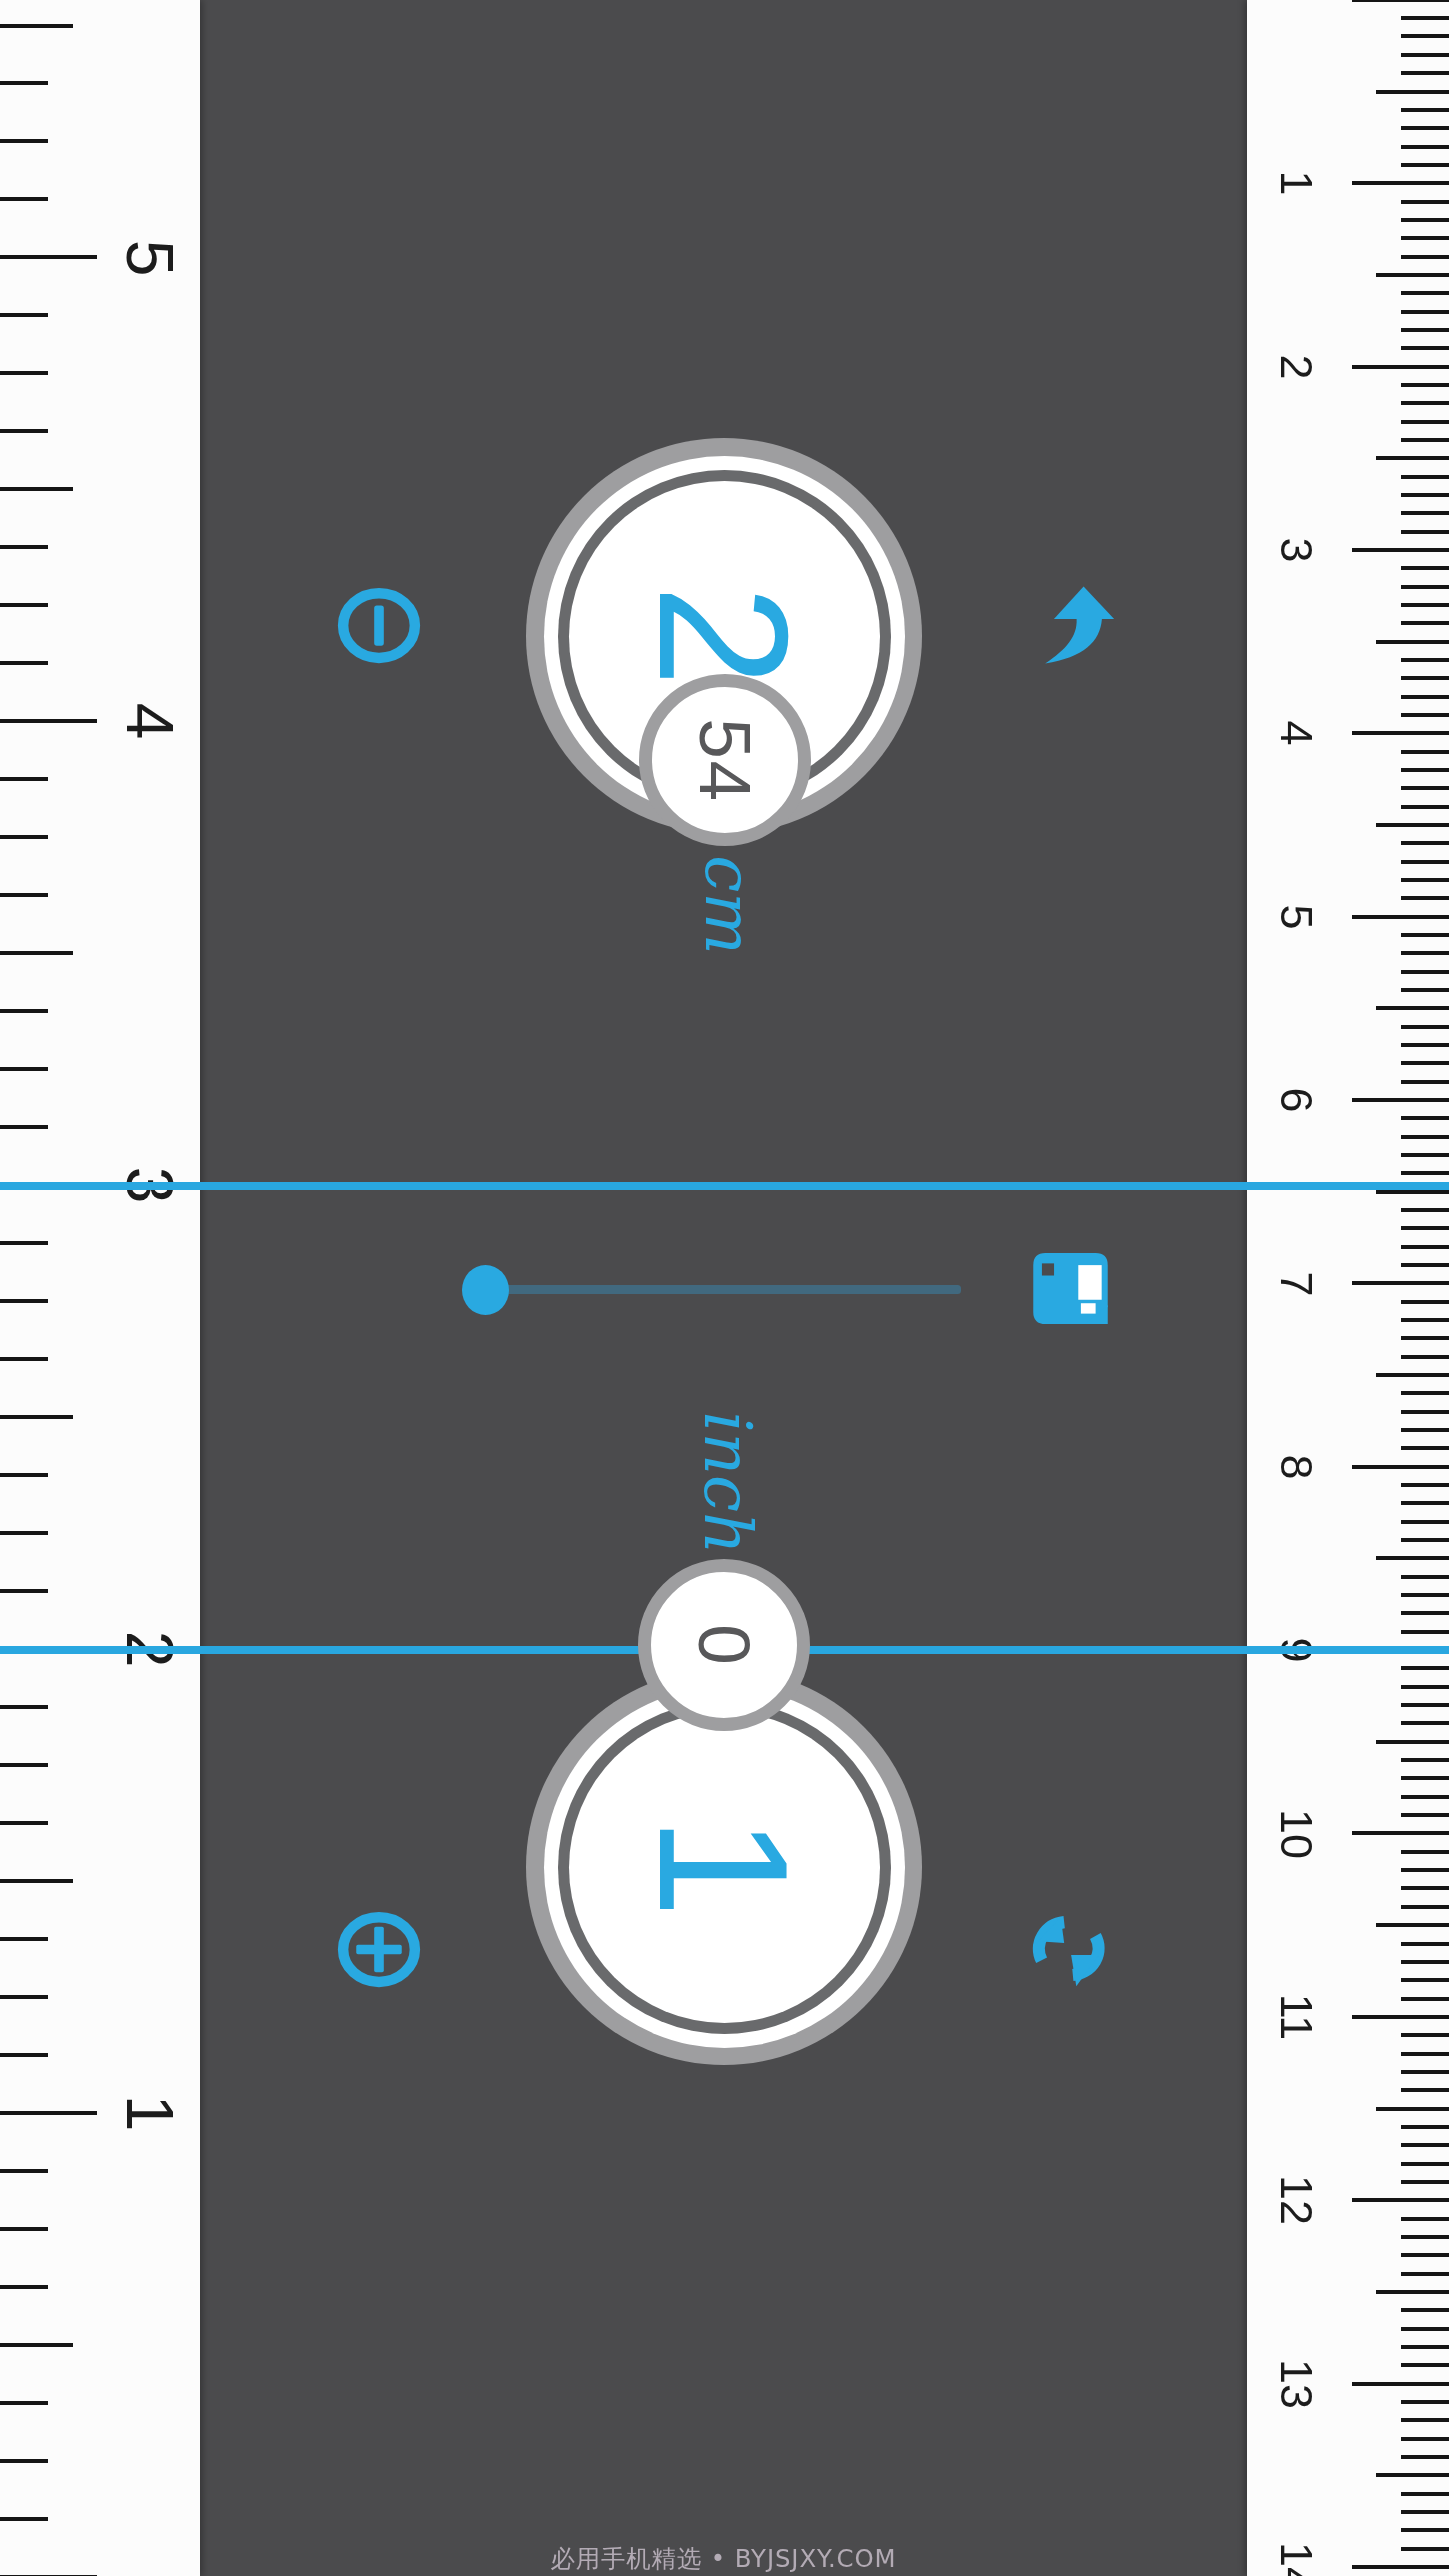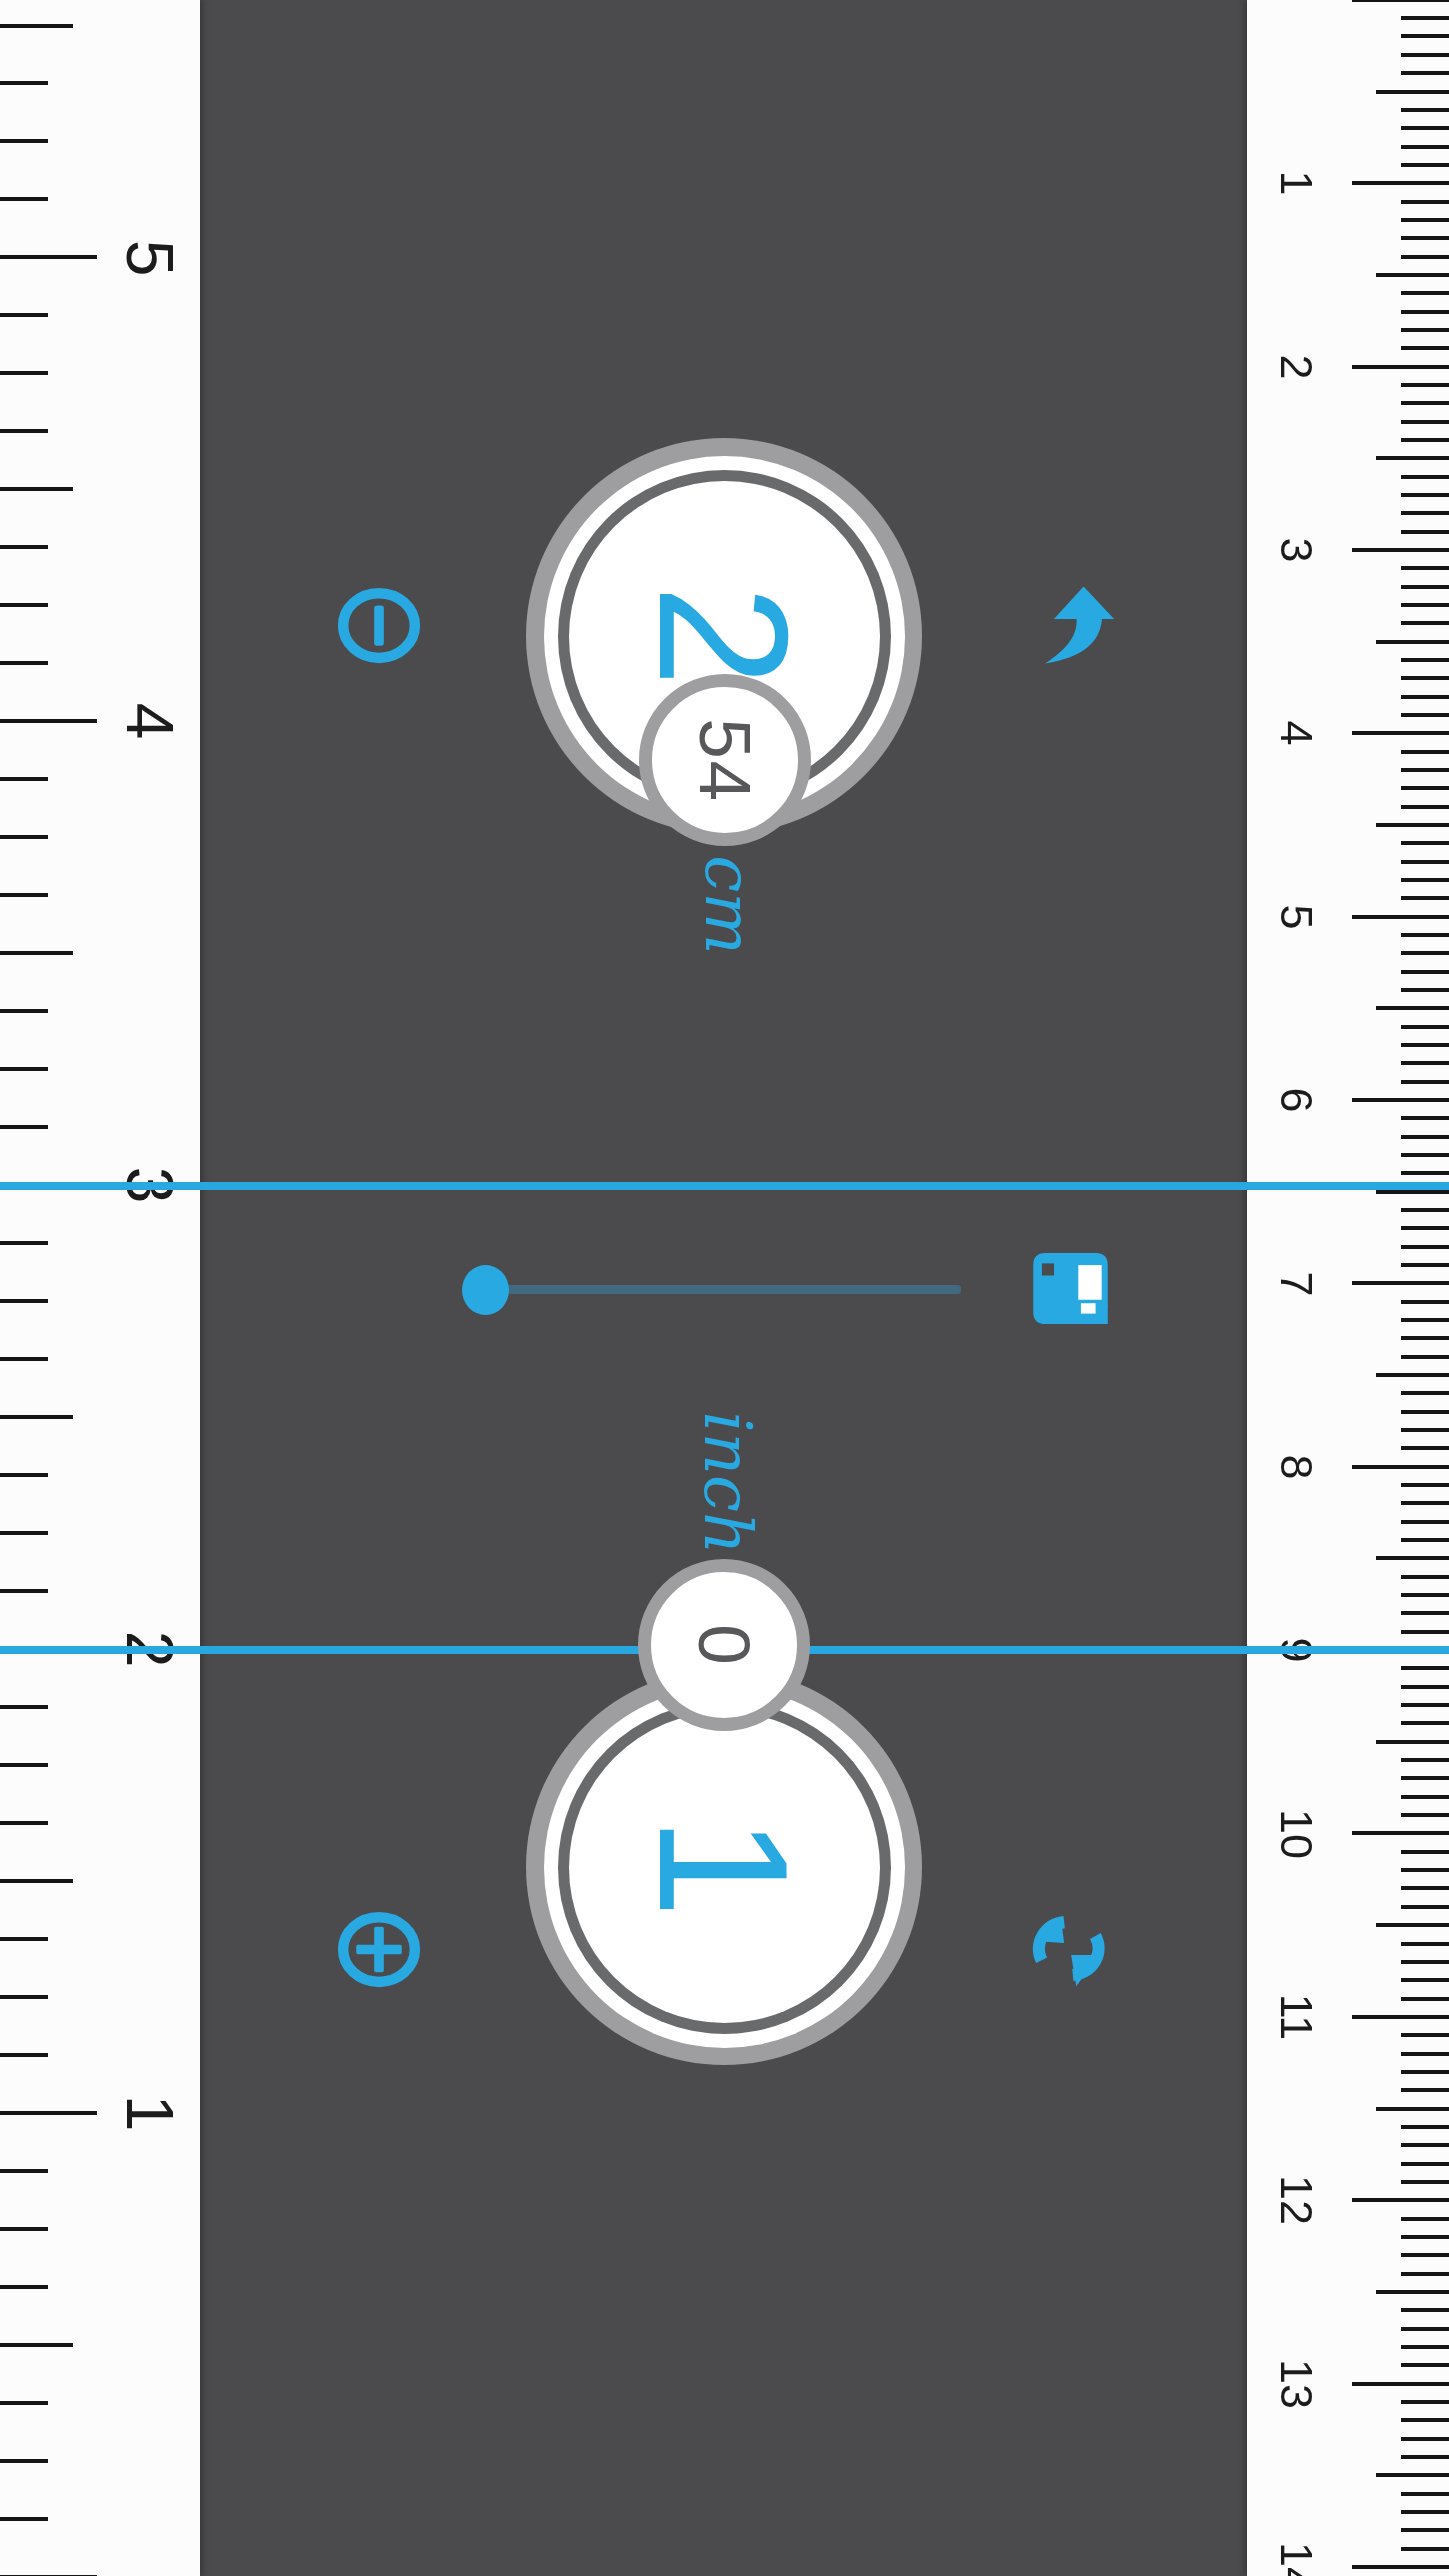--- a/index.html
+++ b/index.html
@@ -353,15 +353,16 @@
     <svg width="85" height="82" viewBox="0 0 98 94">
       <g>
         <path d="M18,60 A33,31 0 0 1 44,16" fill="none" stroke="#29a9e1" stroke-width="14"></path>
         <polygon points="14,38 40,10 44,40" fill="#29a9e1"></polygon>
         <path d="M80,32 A33,31 0 0 1 54,77" fill="none" stroke="#29a9e1" stroke-width="14"></path>
         <polygon points="84,54 58,90 52,54" fill="#29a9e1"></polygon>
       </g>
     </svg>
   </div>
 
+  <div id="watermark">必用手机精选 • BYJSJXY.COM</div>
 
 </div>
 
 
 </body></html>

